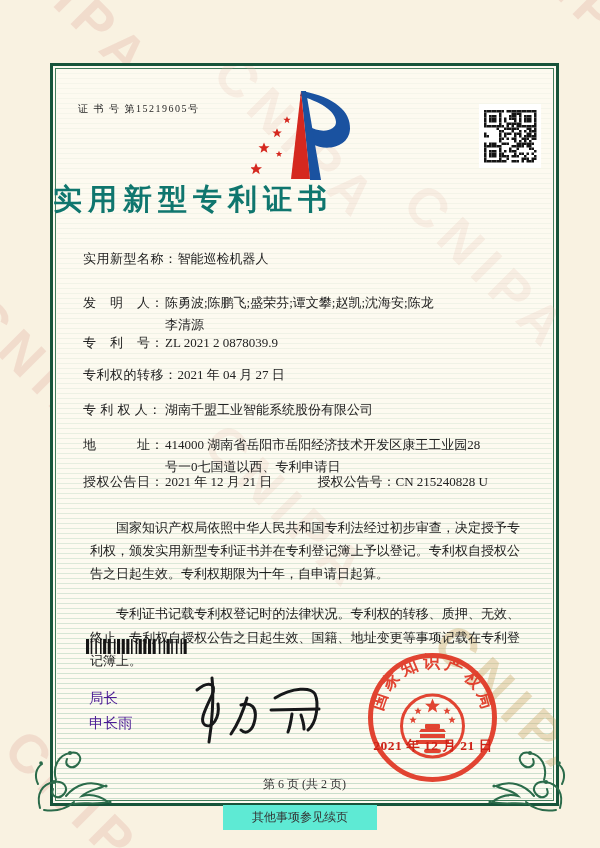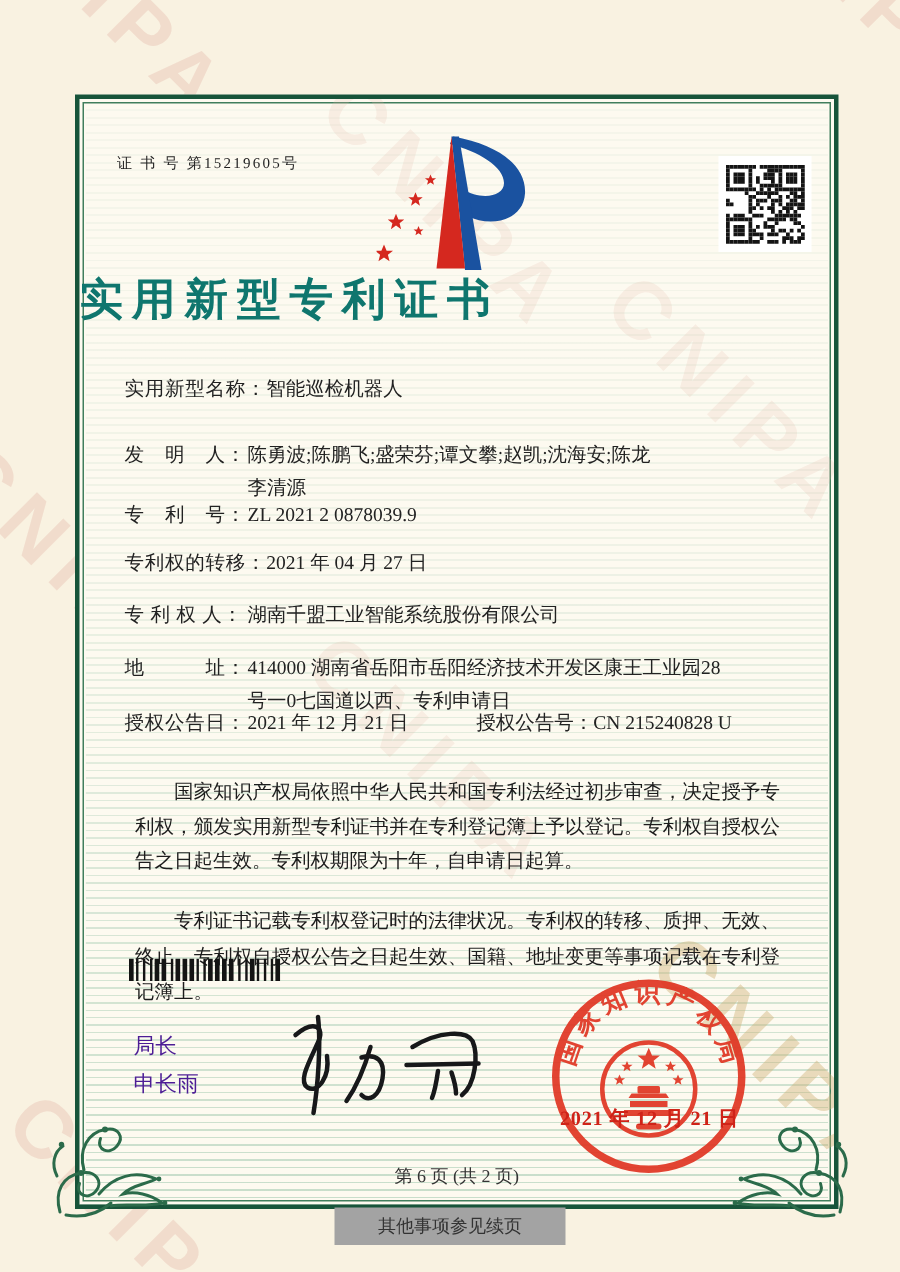--- a/index.html
+++ b/index.html
@@ -49,21 +49,21 @@
   .barcode{left:33px; top:573px;}
   .officer{left:36px; top:625px; font-family:"Liberation Sans","DejaVu Sans",sans-serif; font-size:14.5px; color:#4c1d95; line-height:1.0;}
   .officer div{margin-bottom:10px;}
   .signature{left:122px; top:608px;}
   .seal{left:312px; top:584px;}
   .seal-date{left:300px; top:671px; width:160px; text-align:center; color:#cf2318; font-size:13.5px; font-weight:bold; letter-spacing:.5px; z-index:4;}
   .page-info{left:0; top:710px; width:100%; text-align:center; font-size:12px; color:#333;}
   
   .continuation{
     position:absolute; left:50%; transform:translateX(-50%); top:805px; z-index:3;
-    background:#a3a3a3; padding:4px 29px; font-size:12px; color:#333; white-space:nowrap;
+    background:#5eead4; padding:4px 29px; font-size:12px; color:#333; white-space:nowrap;
   }
   .ornament{position:absolute; z-index:4; pointer-events:none;}
   .ornament.left{left:32px; top:738px;}
   .ornament.right{left:486px; top:738px; transform:scaleX(-1);}
 </style>
 </head>
 <body>
 
 <div class="page">
 

